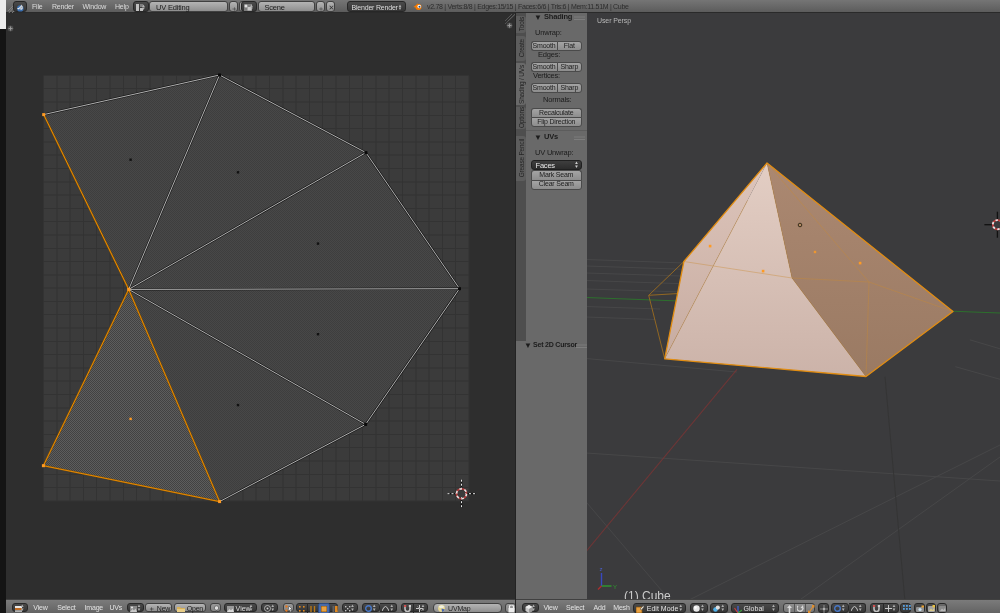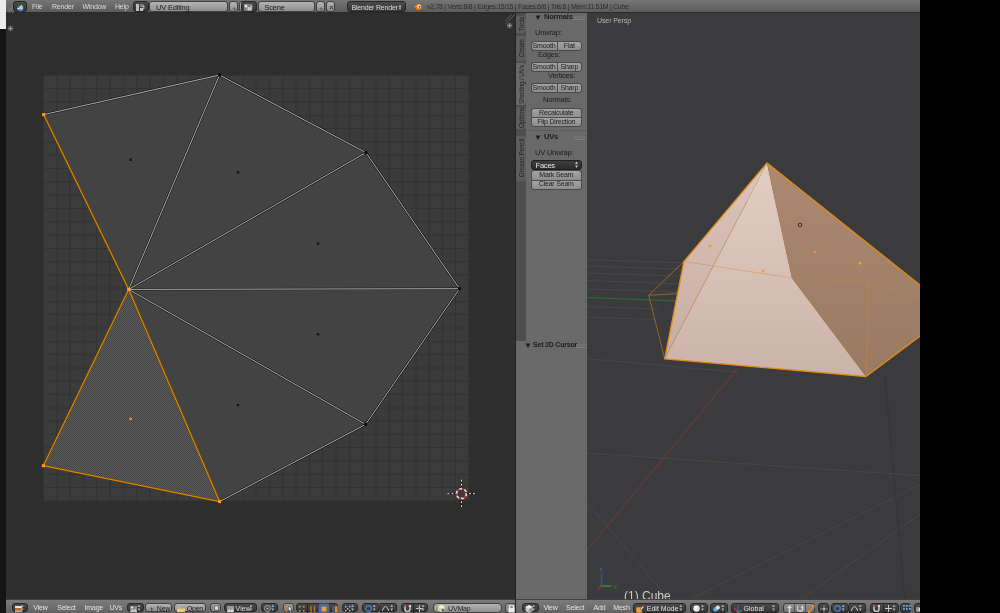--- a/index.html
+++ b/index.html
@@ -1,17 +1,17 @@
 <!DOCTYPE html>
 <html><head>
 <meta charset="utf-8">
 <style>
 html,body{margin:0;padding:0;background:#000;}
 *{box-sizing:border-box;}
-#root{position:relative;width:920px;height:613px;overflow:hidden;font-family:"Liberation Sans",sans-serif;background:#2e2e2e;}
+#root{position:relative;width:1000px;height:613px;overflow:hidden;font-family:"Liberation Sans",sans-serif;background:#2e2e2e;}
 .abs{position:absolute;}
 
 #topbar{left:6px;top:0;width:994px;height:13px;background:linear-gradient(#757575,#5c5c5c);border-bottom:1px solid #2a2a2a;}
 .menutxt{position:absolute;top:3px;font-size:7px;line-height:7px;color:#dcdcdc;letter-spacing:-0.2px;}
 .dsel{position:absolute;background:linear-gradient(#4a4a4a,#353535);border:1px solid #272727;border-radius:3px;}
 .lfield{position:absolute;background:linear-gradient(#b4b4b4,#8f8f8f);border:1px solid #404040;border-radius:3px;color:#1b1b1b;font-size:7.5px;letter-spacing:-0.2px;}
 .spinner{position:absolute;right:1px;top:1.5px;width:7px;color:#b0b0b0;font-size:4.5px;line-height:3.8px;text-align:center;}
 
 #lstrip-w{left:0;top:0;width:6px;height:29px;background:#ececec;}
 #lstrip-b{left:0;top:29px;width:6px;height:584px;background:#141414;}
@@ -204,39 +204,39 @@
     <div class="tab" style="top:50px;height:42px;background:#696969;">
         <span class="tabtxt">Shading / UVs</span>
       </div>
     <div class="tab" style="top:94px;height:22px;">
         <span class="tabtxt">Options</span>
       </div>
     <div class="tab" style="top:123px;height:45px;">
         <span class="tabtxt">Grease Pencil</span>
       </div>
     <span class="plabel" style="left:18px;top:0px;font-size:8px;">▼</span>
-      <span class="plabel" style="left:28px;top:-1px;font-weight:bold;">Normals</span>
+      <span class="plabel" style="left:28px;top:-1px;font-weight:bold;">Shading</span>
     <svg class="abs" style="left:58px;top:3px" width="12" height="5">
         <path d="M0 1 H11 M0 3.5 H11" stroke="#7d7d7d" stroke-width="1"></path>
       </svg>
     <span class="plabel" style="left:19px;top:15px;">Unwrap:</span>
     <div class="pbtn" style="left:14.5px;top:28px;width:26px;height:10px;border-radius:3px 0 0 3px;border-right:none;">
         <span style="position:absolute;left:0;top:-0.5px;width:100%">Smooth</span>
       </div>
     <div class="pbtn" style="left:40.5px;top:28px;width:25.5px;height:10px;border-radius:0 3px 3px 0;">
         <span style="position:absolute;left:0;top:-0.5px;width:100%">Flat</span>
       </div>
     <span class="plabel" style="left:22px;top:36.5px;">Edges:</span>
     <div class="pbtn" style="left:14.5px;top:49px;width:26px;height:10px;border-radius:3px 0 0 3px;border-right:none;">
         <span style="position:absolute;left:0;top:-0.5px;width:100%">Smooth</span>
       </div>
     <div class="pbtn" style="left:40.5px;top:49px;width:25.5px;height:10px;border-radius:0 3px 3px 0;">
         <span style="position:absolute;left:0;top:-0.5px;width:100%">Sharp</span>
       </div>
-    <span class="plabel" style="left:32px;top:58px;text-align:center;">Vertices:</span>
+    <span class="plabel" style="left:17px;top:58px;text-align:center;">Vertices:</span>
     <div class="pbtn" style="left:14.5px;top:70px;width:26px;height:10px;border-radius:3px 0 0 3px;border-right:none;">
         <span style="position:absolute;left:0;top:-0.5px;width:100%">Smooth</span>
       </div>
     <div class="pbtn" style="left:40.5px;top:70px;width:25.5px;height:10px;border-radius:0 3px 3px 0;">
         <span style="position:absolute;left:0;top:-0.5px;width:100%">Sharp</span>
       </div>
     <span class="plabel" style="left:27px;top:82px;">Normals:</span>
     <div class="pbtn" style="left:14.5px;top:94.5px;width:51.5px;height:9.5px;border-radius:3px 3px 0 0;border-bottom:none;">
         <span style="position:absolute;left:0;top:0px;width:100%">Recalculate</span>
       </div>

